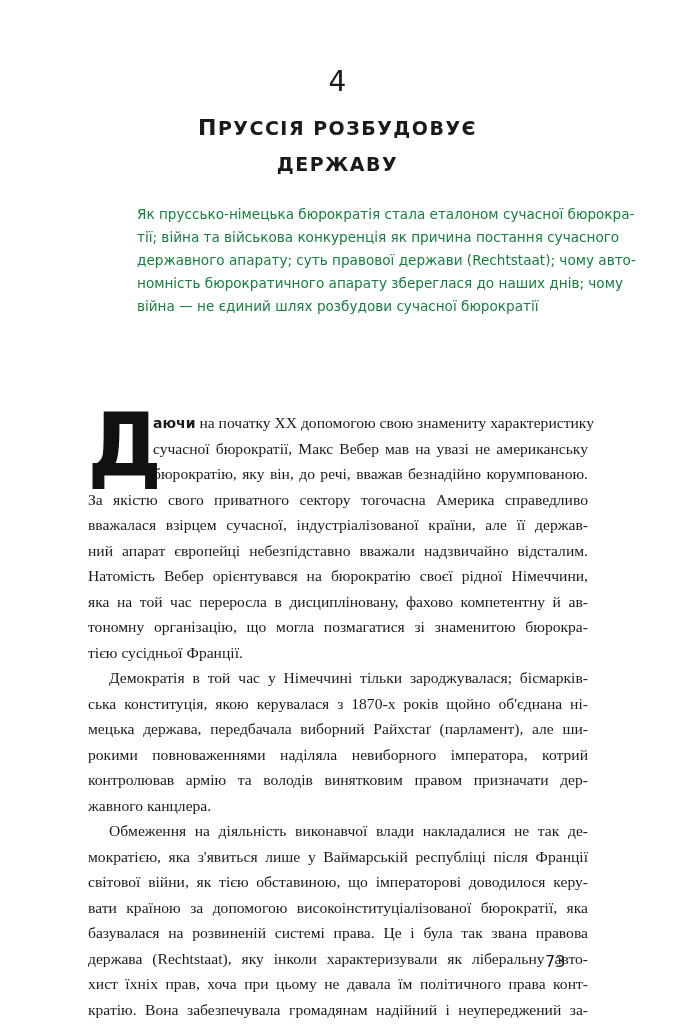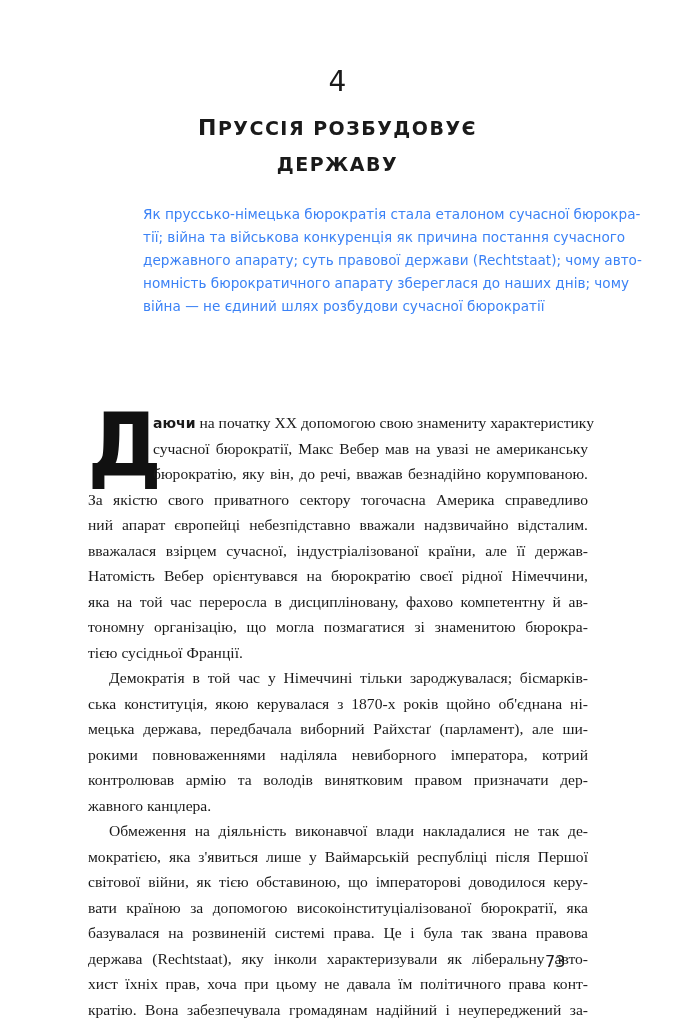--- a/index.html
+++ b/index.html
@@ -8,23 +8,23 @@
     position: absolute; left: 0; top: 64px; width: 675px; text-align: center;
     font-family: "DejaVu Sans", sans-serif; font-size: 28px; font-weight: normal; line-height: 36px;
   }
   .chapter-title {
     position: absolute; left: 140px; top: 110px; width: 395px; text-align: center;
     font-family: "DejaVu Sans", sans-serif; font-weight: bold; font-size: 22px; line-height: 36px;
     letter-spacing: 1.5px;
   }
   .chapter-title .small-caps { font-size: 19px; text-transform: uppercase; }
   .summary {
-    position: absolute; left: 143px; top: 203px; width: 457px;
+    position: absolute; left: 137px; top: 203px; width: 457px;
     font-family: "DejaVu Sans", sans-serif; font-size: 13.6px; line-height: 23px;
-    text-align: justify; color: #3b82f6;
+    text-align: justify; color: #15803d;
   }
   .summary .line { display: block; white-space: nowrap; text-align: justify; text-align-last: justify; }
   .summary .line.last { text-align-last: left; }
   .body-text {
     position: absolute; left: 88px; top: 410px; width: 500px;
     font-family: "Liberation Serif", serif; font-size: 15.6px; line-height: 25.5px; color: #1a1a1a;
   }
   .body-text .line { display: block; white-space: nowrap; text-align: justify; text-align-last: justify; height: 25.5px; }
   .body-text .line.last { text-align-last: left; }
   .body-text .line.indent { padding-left: 21px; }
@@ -59,38 +59,38 @@
 </div>
 
 <div class="dropcap">Д</div>
 
 <div class="body-text">
   <div>
     <span class="line dropline"><span class="lead-word">аючи</span><span> на початку XX допомогою свою знамениту характеристику</span></span>
     <span class="line dropline">сучасної бюрократії, Макс Вебер мав на увазі не американську</span>
     <span class="line dropline">бюрократію, яку він, до речі, вважав безнадійно корумпованою.</span>
     <span class="line">За якістю свого приватного сектору тогочасна Америка справедливо</span>
+    <span class="line">вважалася взірцем сучасної, індустріалізованої країни, але її держав-</span>
     <span class="line">ний апарат європейці небезпідставно вважали надзвичайно відсталим.</span>
-    <span class="line">вважалася взірцем сучасної, індустріалізованої країни, але її держав-</span>
     <span class="line">Натомість Вебер орієнтувався на бюрократію своєї рідної Німеччини,</span>
     <span class="line">яка на той час переросла в дисципліновану, фахово компетентну й ав-</span>
     <span class="line">тономну організацію, що могла позмагатися зі знаменитою бюрокра-</span>
     <span class="line last">тією сусідньої Франції.</span>
   </div>
   <div>
     <span class="line indent">Демократія в той час у Німеччині тільки зароджувалася; бісмарків-</span>
     <span class="line">ська конституція, якою керувалася з 1870-х років щойно об'єднана ні-</span>
     <span class="line">мецька держава, передбачала виборний Райхстаґ (парламент), але ши-</span>
     <span class="line">рокими повноваженнями наділяла невиборного імператора, котрий</span>
     <span class="line">контролював армію та володів винятковим правом призначати дер-</span>
     <span class="line last">жавного канцлера.</span>
   </div>
   <div>
     <span class="line indent">Обмеження на діяльність виконавчої влади накладалися не так де-</span>
-    <span class="line">мократією, яка з'явиться лише у Ваймарській республіці після Першої</span>
+    <span class="line">мократією, яка з'явиться лише у Ваймарській республіці після Франції</span>
     <span class="line">світової війни, як тією обставиною, що імператорові доводилося керу-</span>
     <span class="line">вати країною за допомогою високоінституціалізованої бюрократії, яка</span>
     <span class="line">базувалася на розвиненій системі права. Це і була так звана правова</span>
     <span class="line">держава (Rechtstaat), яку інколи характеризували як ліберальну авто-</span>
     <span class="line">хист їхніх прав, хоча при цьому не давала їм політичного права конт-</span>
     <span class="line">кратію. Вона забезпечувала громадянам надійний і неупереджений за-</span>
     <span class="line last">ролювати владу через механізм виборів.</span>
   </div>
 </div>
 

